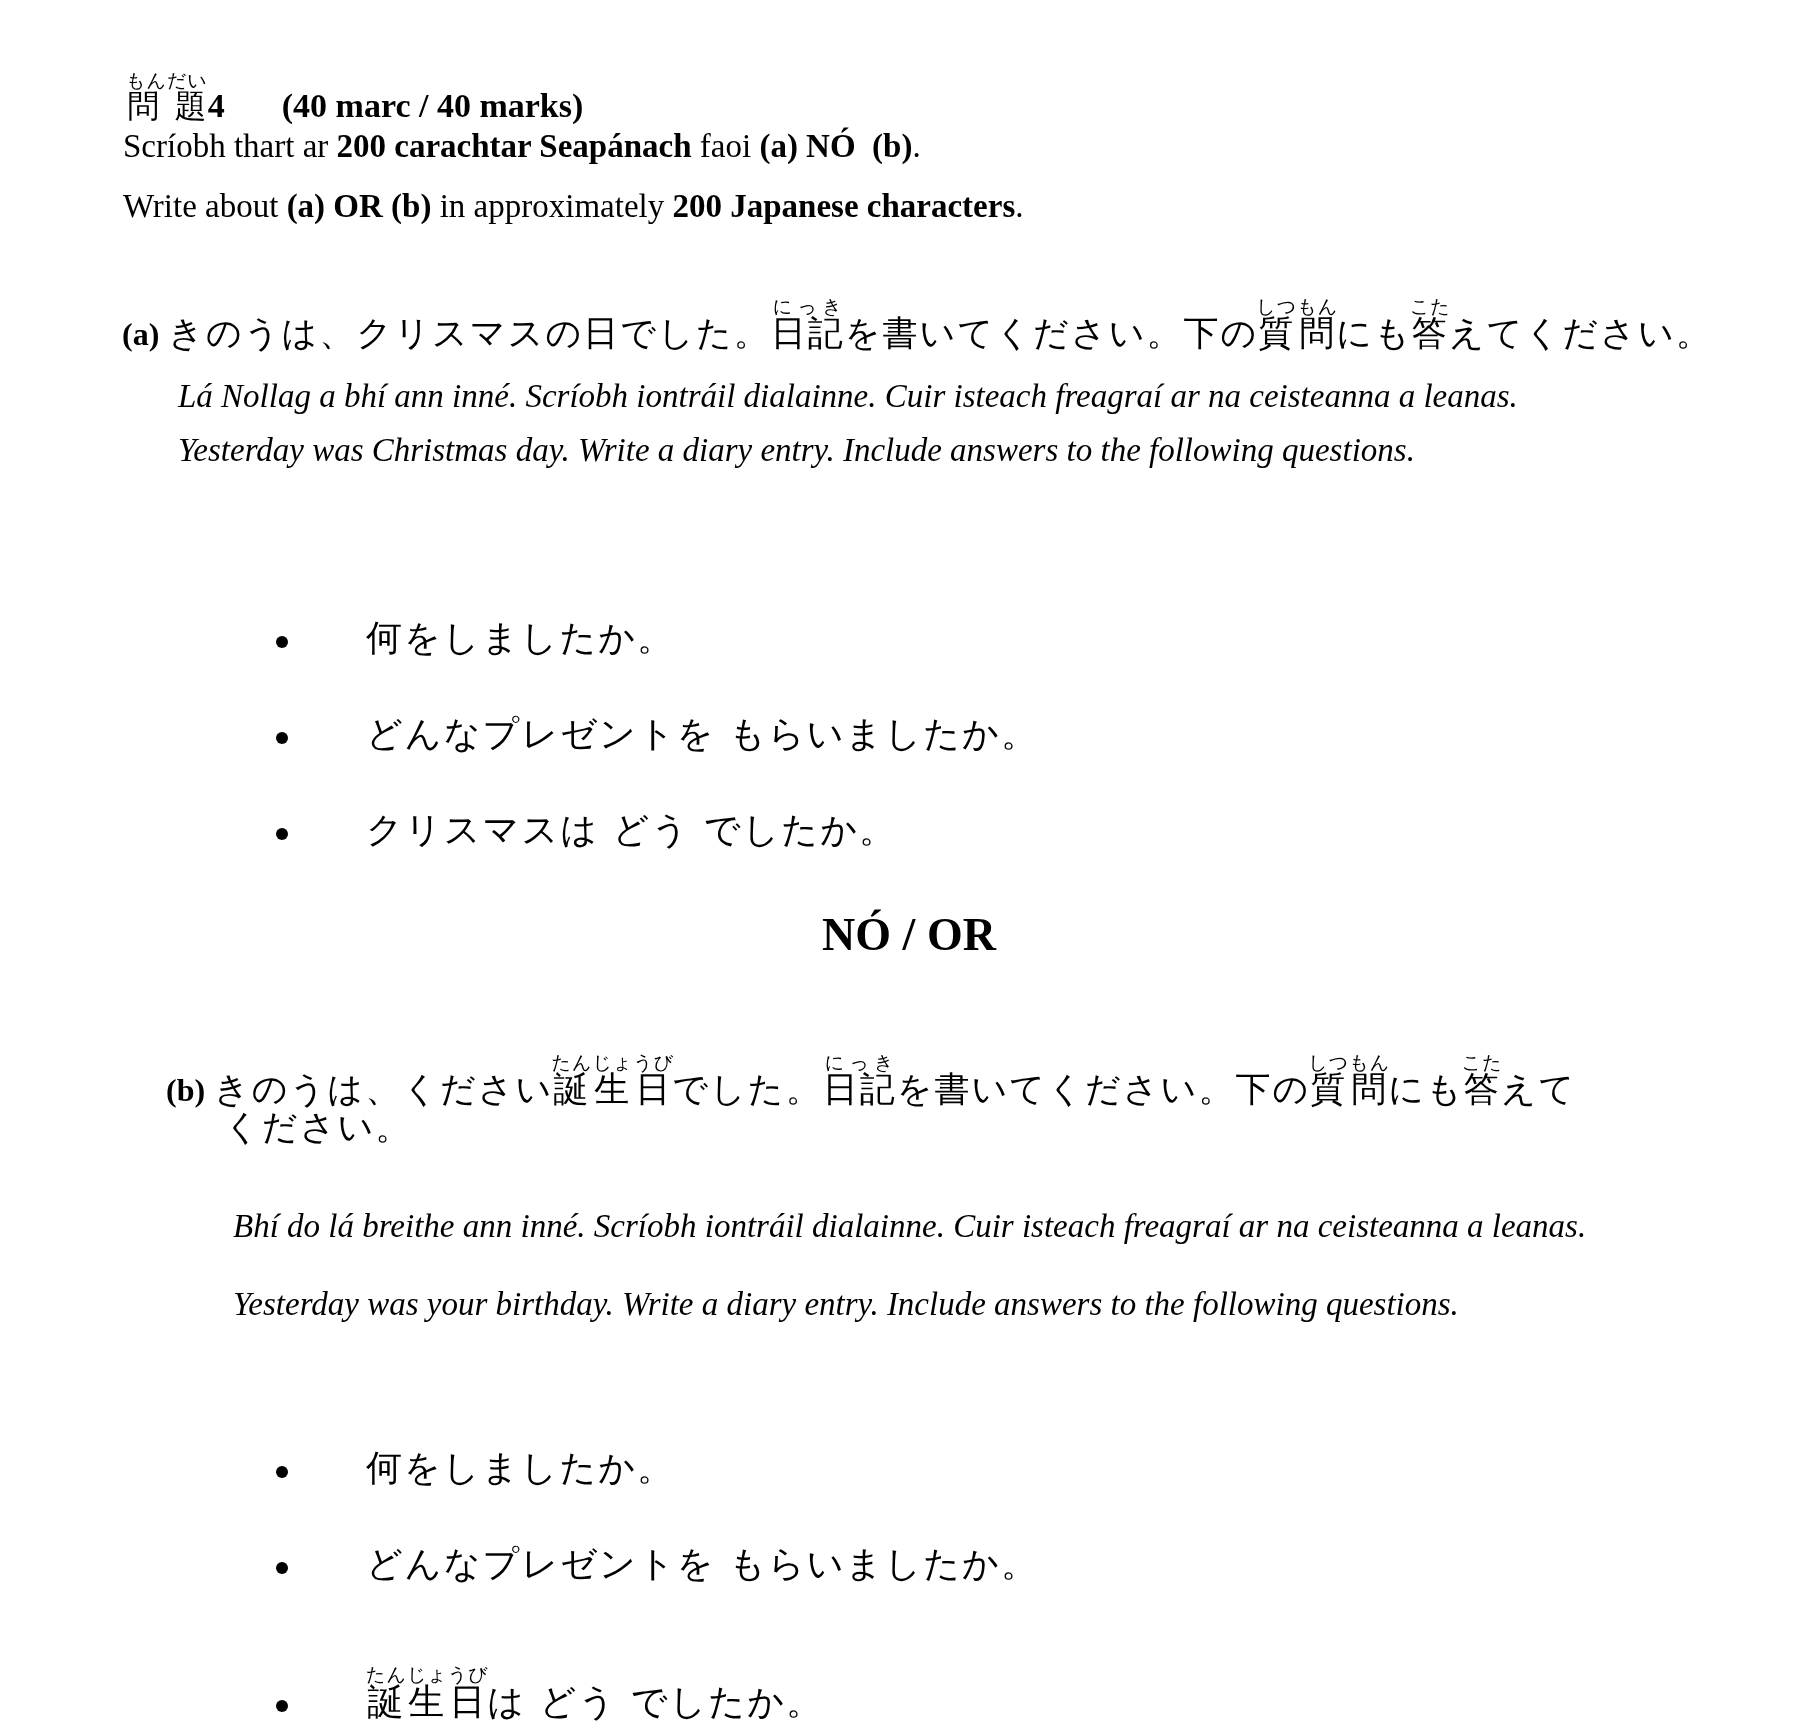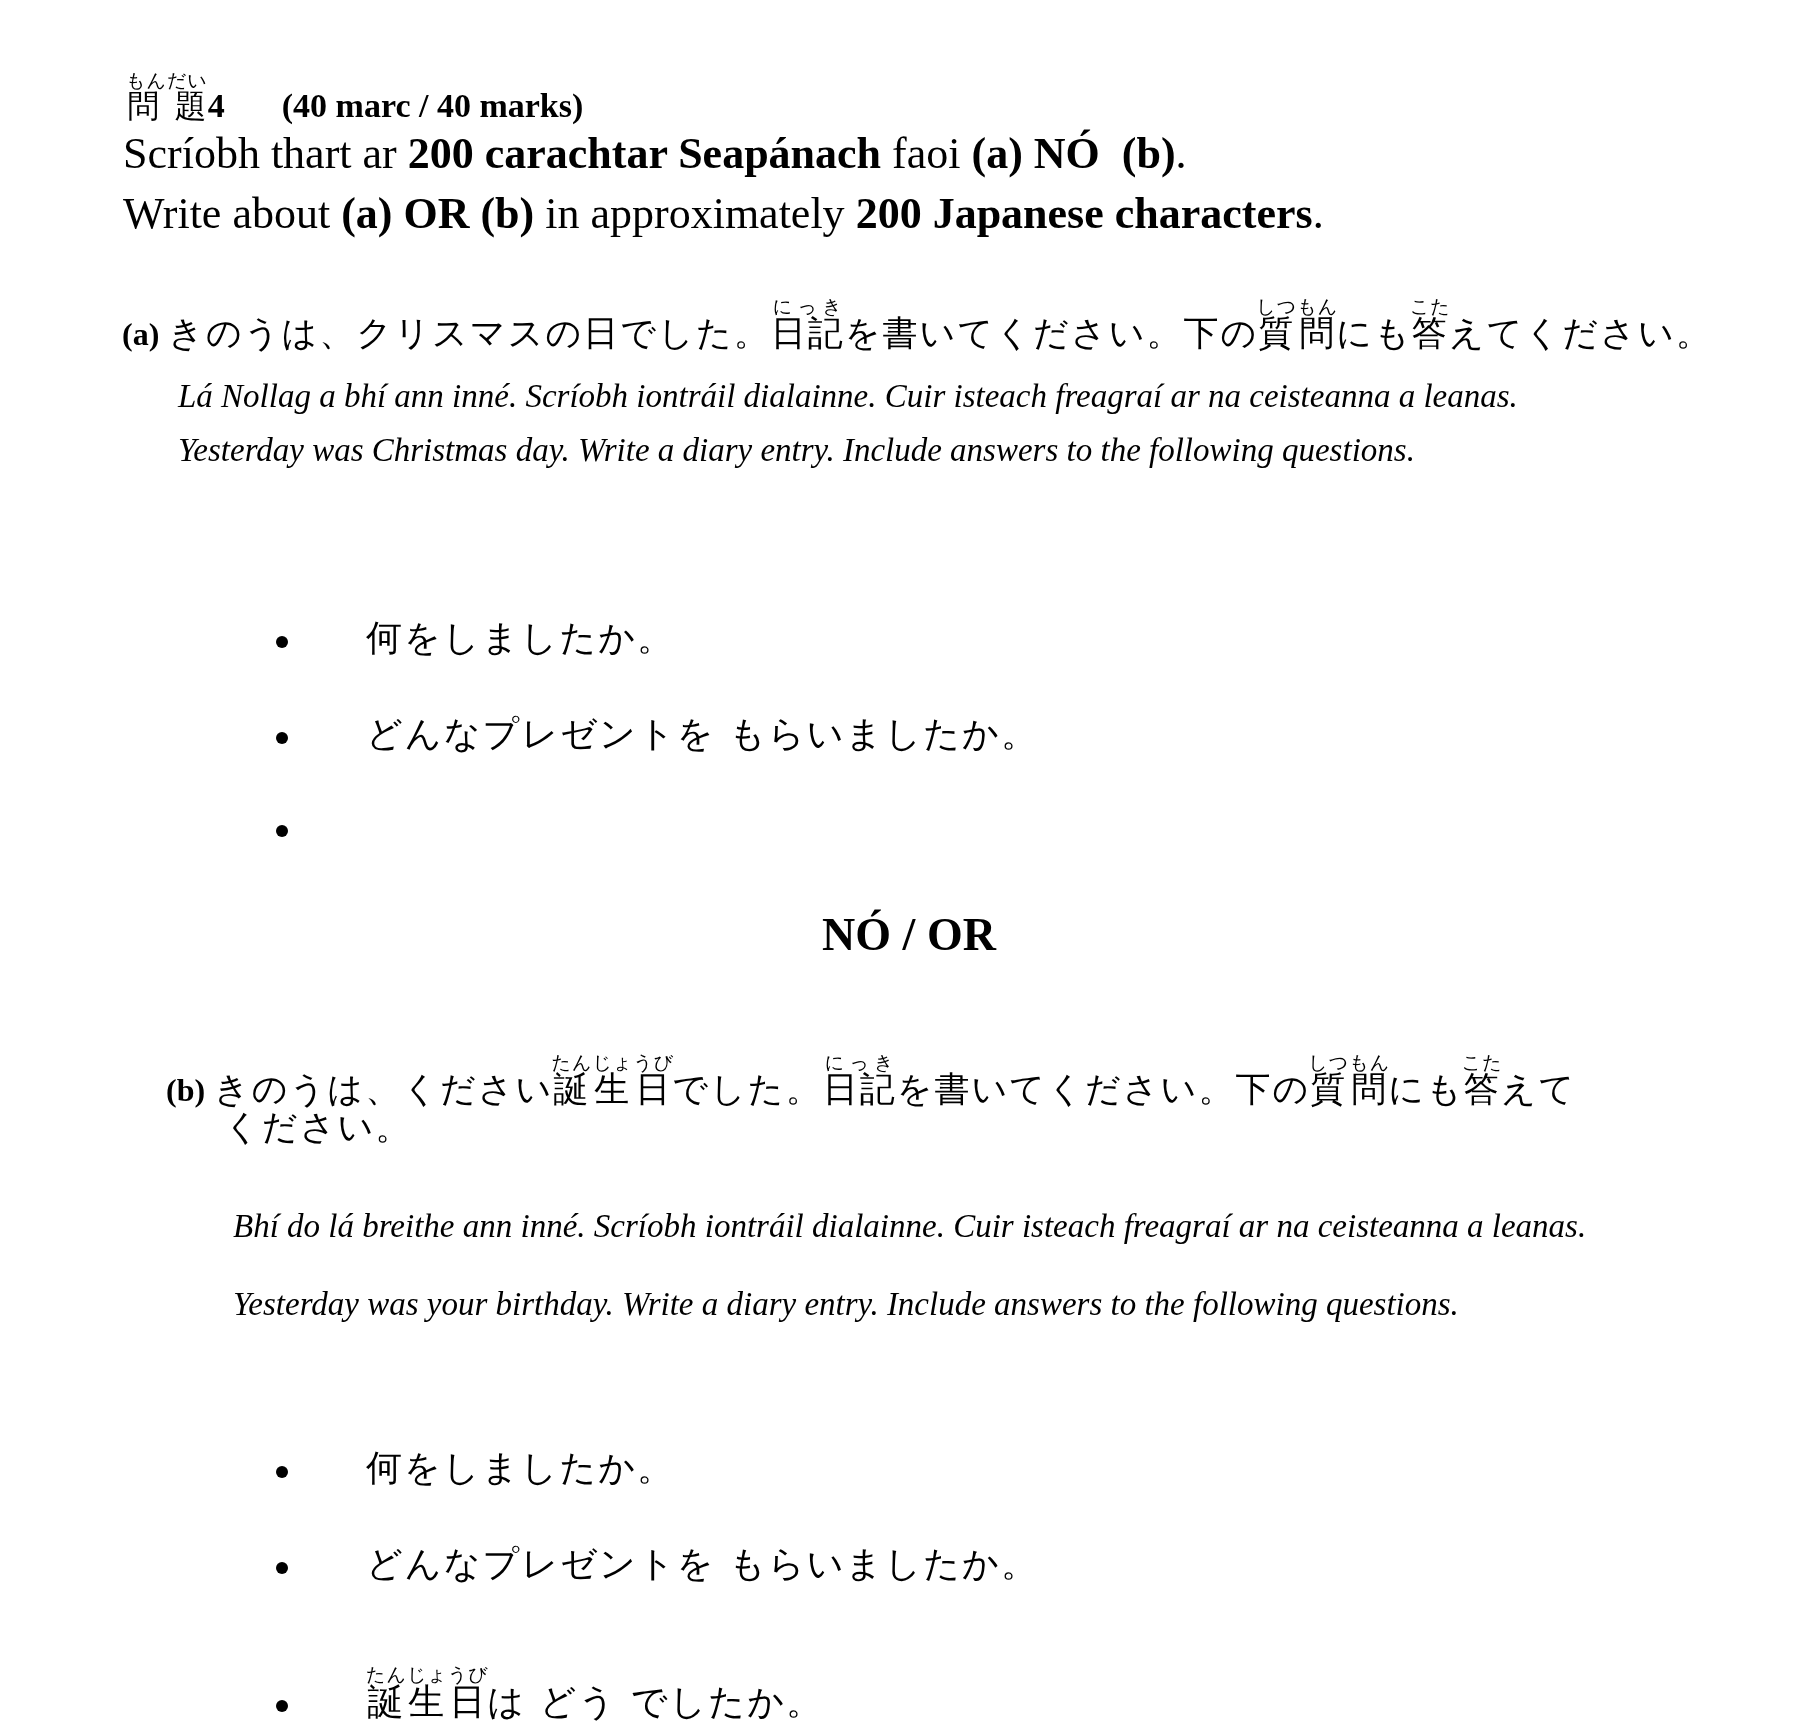--- a/index.html
+++ b/index.html
@@ -5,21 +5,21 @@
   html, body { margin:0; padding:0; background:#ffffff; }
   body { width:1818px; height:1732px; position:relative; overflow:hidden; color:#000;
          font-family:"Liberation Serif","DejaVu Serif",serif; }
   .abs { position:absolute; white-space:nowrap; }
   .jp { font-family:"DejaVu Sans","Liberation Sans",sans-serif; font-weight:300; letter-spacing:2px; }
   ruby { ruby-position:over; }
   rt { font-size:19px; font-family:"DejaVu Sans",sans-serif; letter-spacing:1px; font-weight:normal;margin-top:29px; }
   b { font-weight:bold; }
   .title { left:126px; top:40px; font-size:34px; font-weight:bold; }
   .title .jpk { font-family:"DejaVu Sans",sans-serif; font-weight:normal; font-size:32px; }
-  .inst { left:123px; font-size:44px; }
+  .inst { left:123px; font-size:33px; }
   .qline { font-size:35px; }
   .sub { font-size:33px;font-style:italic; }
   .bullet { font-size:36px; }
   .bdot { display:inline-block; width:12px; height:12px; background:#000; border-radius:50%; vertical-align:middle; margin-right:78px; }
   .or { left:0; width:1818px; text-align:center; top:908px; font-size:46px; font-weight:bold; }
 </style>
 </head>
 <body>
 
 <div class="abs title">
@@ -37,21 +37,21 @@
 
 <div class="abs qline" style="left:122px; top:266px">
   <b style="font-family:'Liberation Serif',serif;font-size:32px">(a)</b>
   <span class="jp">きのうは、クリスマスの日でした。</span><ruby class="jp"><span>日記</span><rt>にっき</rt></ruby><span class="jp">を書いてください。下の</span><ruby class="jp"><span>質問</span><rt>しつもん</rt></ruby><span class="jp">にも</span><ruby class="jp"><span>答</span><rt>こた</rt></ruby><span class="jp">えてください。</span>
 </div>
 <div class="abs sub" style="left:178px; top:378px">Lá Nollag a bhí ann inné. Scríobh iontráil dialainne. Cuir isteach freagraí ar na ceisteanna a leanas.</div>
 <div class="abs sub" style="left:178px; top:432px">Yesterday was Christmas day. Write a diary entry. Include answers to the following questions.</div>
 
 <div class="abs bullet" style="left:276px; top:614px"><span class="bdot"></span><span class="jp">何をしましたか。</span></div>
 <div class="abs bullet" style="left:276px; top:710px"><span class="bdot"></span><span class="jp">どんなプレゼントを もらいましたか。</span></div>
-<div class="abs bullet" style="left:276px; top:806px"><span class="bdot"></span></div>
+<div class="abs bullet" style="left:276px; top:806px"><span class="bdot"></span><span class="jp">クリスマスは どう でしたか。</span></div>
 
 <div class="abs or">NÓ / OR</div>
 
 <div class="abs qline" style="left:166px; top:1022px">
   <b style="font-family:'Liberation Serif',serif;font-size:32px">(b)</b>
   <span class="jp">きのうは、ください</span><ruby class="jp"><span>誕生日</span><rt>たんじょうび</rt></ruby><span class="jp">でした。</span><ruby class="jp"><span>日記</span><rt>にっき</rt></ruby><span class="jp">を書いてください。下の</span><ruby class="jp"><span>質問</span><rt>しつもん</rt></ruby><span class="jp">にも</span><ruby class="jp"><span>答</span><rt>こた</rt></ruby><span class="jp">えて</span>
 </div>
 <div class="abs qline jp" style="left:224px; top:1104px">ください。</div>
 
 <div class="abs sub" style="left:233px; top:1208px">Bhí do lá breithe ann inné. Scríobh iontráil dialainne. Cuir isteach freagraí ar na ceisteanna a leanas.</div>

